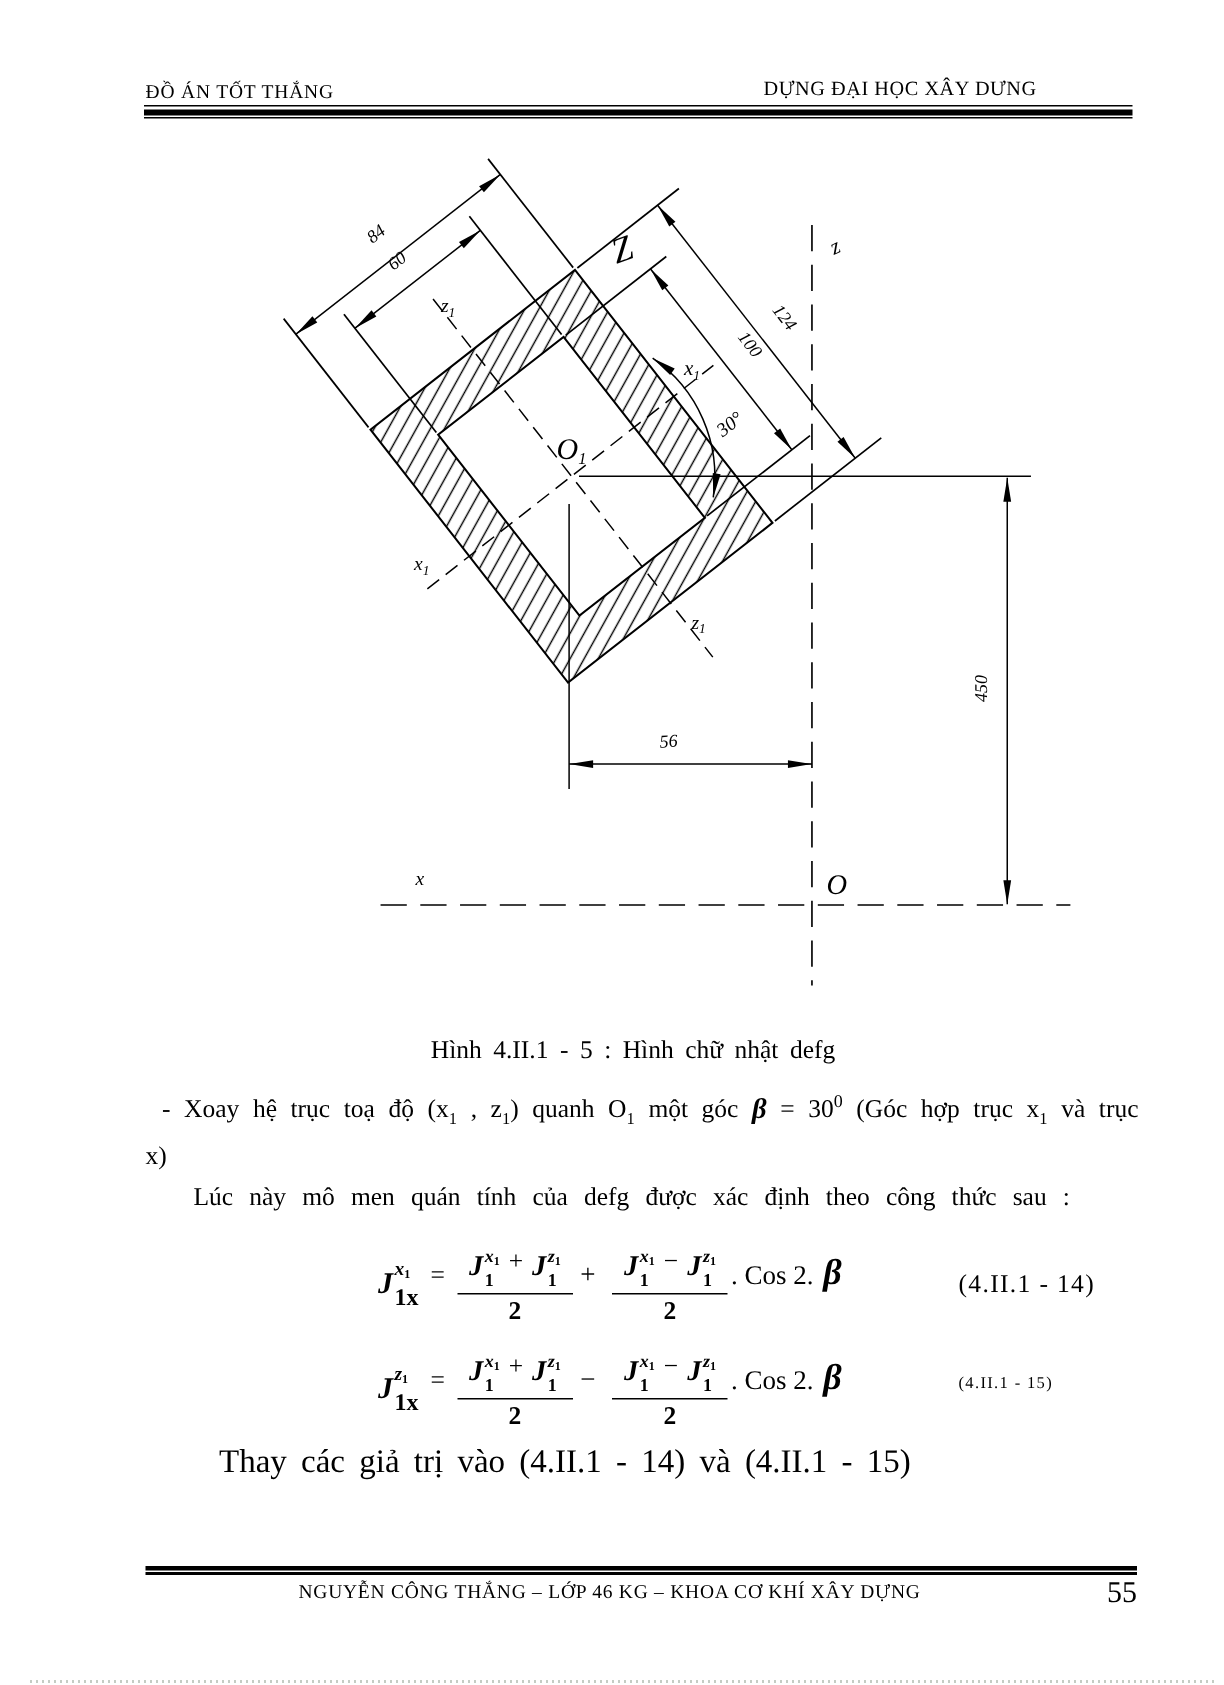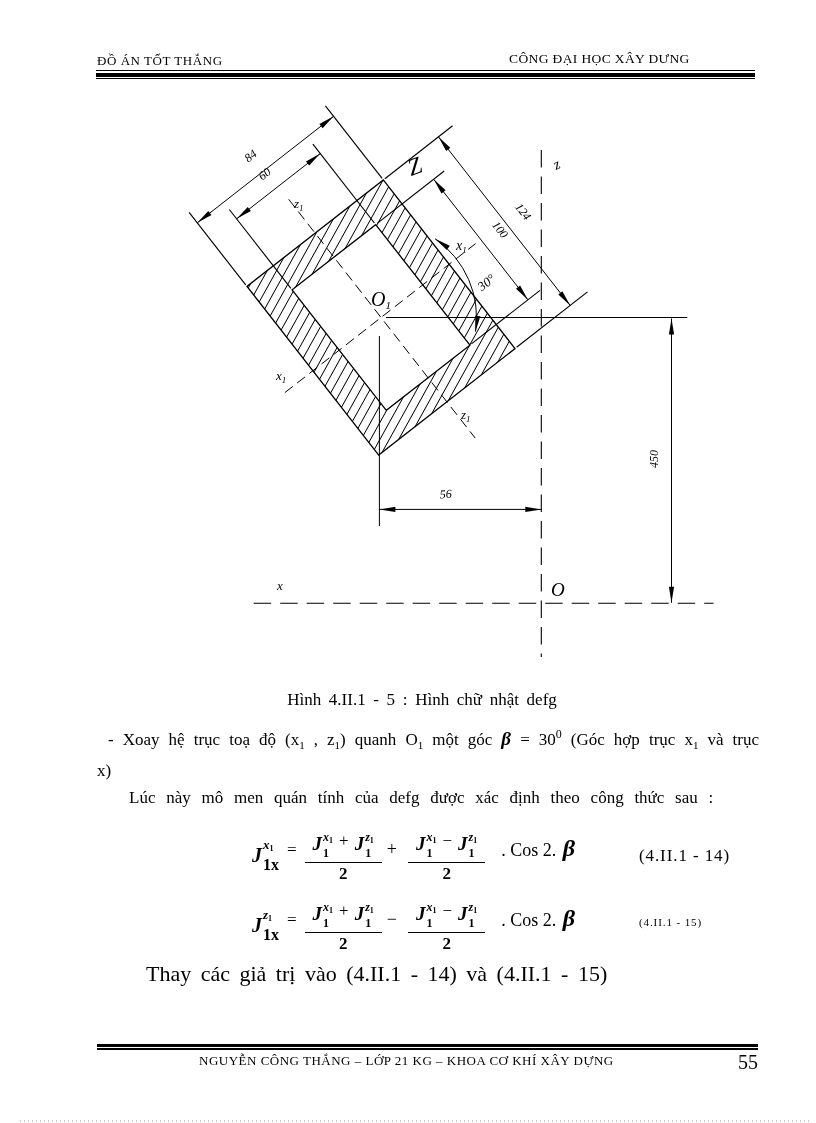--- a/index.html
+++ b/index.html
@@ -15,30 +15,30 @@
 .nstk .s1{display:block;font-size:12px;margin-bottom:2px;}
 .nstk .s2{display:block;font-size:12px;}
 .tiny{font-size:8px;vertical-align:-2px;font-style:normal;}
 .eq{vertical-align:5px;padding:0 2px 0 8px;}
 .frac{display:inline-block;vertical-align:middle;text-align:center;line-height:1;margin-left:6px;}
 .num{display:block;border-bottom:1.6px solid #000;padding:0 8px 3px 8px;}
 .den{display:block;padding-top:2px;font-weight:bold;font-size:17px;}
 .nJ{font-size:19px;font-weight:bold;font-style:italic;}
 .pm{padding:0 6px;vertical-align:4px;}
 .mid{padding:0 5px;font-size:18px;vertical-align:5px;}
-.cos{vertical-align:4px;font-size:18px;margin-left:16px;}
+.cos{vertical-align:4px;font-size:18px;margin-left:2px;}
 .beta{font-weight:bold;font-style:italic;font-size:24px;margin-left:2px;}
 sub.t{font-size:11px;}
 sup.t{font-size:12px;}
 </style></head>
 <body>
 
 <div class="abs" style="left:97px;top:53px;font-size:13px;letter-spacing:0.55px;">ĐỒ ÁN TỐT THẮNG</div>
 
-<div class="abs" style="left:509px;top:51px;font-size:13.5px;letter-spacing:0.38px;">CÔNG ĐẠI HỌC XÂY DƯNG</div>
+<div class="abs" style="left:509px;top:51px;font-size:13.5px;letter-spacing:0.38px;">DỰNG ĐẠI HỌC XÂY DƯNG</div>
 
 <div class="abs" style="left:96px;top:70.2px;width:659px;height:1.2px;background:#000;"></div>
 
 <div class="abs" style="left:96px;top:73px;width:659px;height:3.6px;background:#000;"></div>
 
 <div class="abs" style="left:96px;top:77.8px;width:659px;height:1.2px;background:#000;"></div>
 
 <svg class="abs" style="left:0;top:0;" width="816" height="680" viewBox="0 0 816 680" font-family="Liberation Serif,serif">
 <defs>
 <pattern id="hatch" width="8.2" height="8.2" patternUnits="userSpaceOnUse" patternTransform="rotate(29)">
@@ -150,17 +150,17 @@
 <div class="frow" style="left:252px;top:901px;"><span class="lhsJ">J</span><span class="stk lstk"><span class="s1"><i>z</i><span class="tiny">1</span></span><span class="s2">1x</span></span><span class="eq">=</span><span class="frac"><span class="num"><span class="nJ">J</span><span class="stk nstk"><span class="s1"><i>x</i><span class="tiny">1</span></span><span class="s2">1</span></span><span class="pm">+</span><span class="nJ">J</span><span class="stk nstk"><span class="s1"><i>z</i><span class="tiny">1</span></span><span class="s2">1</span></span></span><span class="den">2</span></span><span class="mid">−</span><span class="frac"><span class="num"><span class="nJ">J</span><span class="stk nstk"><span class="s1"><i>x</i><span class="tiny">1</span></span><span class="s2">1</span></span><span class="pm">−</span><span class="nJ">J</span><span class="stk nstk"><span class="s1"><i>z</i><span class="tiny">1</span></span><span class="s2">1</span></span></span><span class="den">2</span></span><span class="cos">. Cos 2. <span class="beta">β</span></span></div>
 
 <div class="abs" style="left:639px;top:916px;font-size:11px;letter-spacing:0.9px;">(4.II.1 - 15)</div>
 
 <div class="abs" style="left:146px;top:961px;font-size:22px;word-spacing:4px;">Thay các giả trị vào (4.II.1 - 14) và (4.II.1 - 15)</div>
 
 <div class="abs" style="left:97px;top:1043.6px;width:661px;height:3.4px;background:#000;"></div>
 
 <div class="abs" style="left:97px;top:1048.4px;width:661px;height:1.2px;background:#000;"></div>
 
-<div class="abs" style="left:199px;top:1053px;font-size:13px;letter-spacing:0.5px;">NGUYỄN  CÔNG  THẮNG   – LỚP 21 KG – KHOA CƠ KHÍ XÂY DỰNG</div>
+<div class="abs" style="left:199px;top:1053px;font-size:13px;letter-spacing:0.5px;">NGUYỄN  CÔNG  THẮNG   – LỚP 46 KG – KHOA CƠ KHÍ XÂY DỰNG</div>
 
 <div class="abs" style="left:738px;top:1051px;font-size:20px;">55</div>
 
 <div class="abs" style="left:20px;top:1120px;width:790px;height:2px;background-image:repeating-linear-gradient(to right,#c5cdc5 0,#c5cdc5 1.5px,transparent 1.5px,transparent 4px);"></div>
 
 </body></html>

